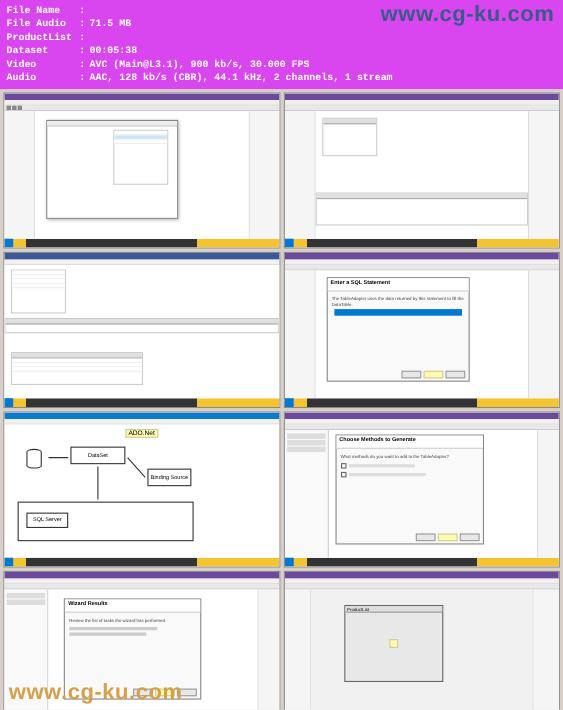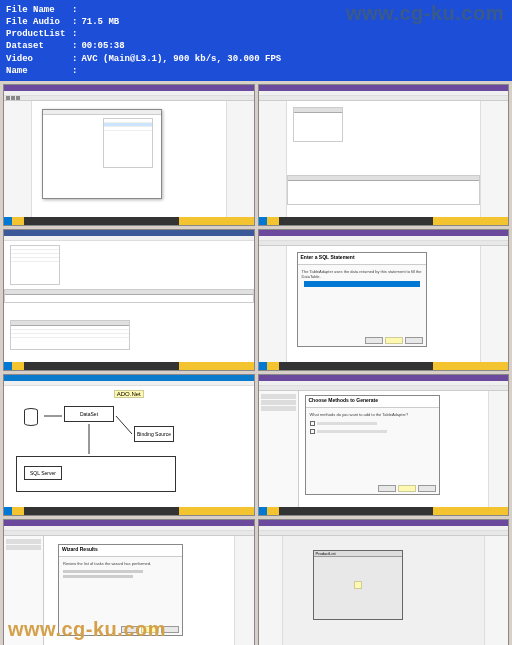--- a/index.html
+++ b/index.html
@@ -25,21 +25,21 @@
       position: absolute;
       bottom: 4px;
       left: 8px;
       color: #d4a04a;
       font-size: 20px;
       font-weight: bold;
       letter-spacing: 0.5px;
       z-index: 100;
     }
     .meta-block {
-      background: #1d4ed8;
+      background: #d946ef;
       color: #fff;
       font-family: "Courier New", monospace;
       font-size: 9px;
       font-weight: bold;
       padding: 4px 6px;
       line-height: 1.35;
     }
     .meta-row { display: flex; }
     .meta-label { min-width: 62px; }
     .meta-sep { margin: 0 4px; }
@@ -258,22 +258,23 @@
     <span class="meta-label">Dataset</span>
     <span class="meta-sep">:</span>
     <span>00:05:38</span>
   </div>
   <div class="meta-row">
     <span class="meta-label">Video</span>
     <span class="meta-sep">:</span>
     <span>AVC (Main@L3.1), 900 kb/s, 30.000 FPS</span>
   </div>
   <div class="meta-row">
-    <span class="meta-label">Name</span>
-    <span class="meta-sep">:</span>
+    <span class="meta-label">Audio</span>
+    <span class="meta-sep">:</span>
+    <span>AAC, 128 kb/s (CBR), 44.1 kHz, 2 channels, 1 stream</span>
   </div>
 </div>
 
 <div class="grid">
 
   <div class="thumb">
     <div class="thumb-titlebar purple"></div>
     <div class="thumb-menubar"></div>
     <div class="thumb-toolbar">
       <div class="tb-icon"></div>

